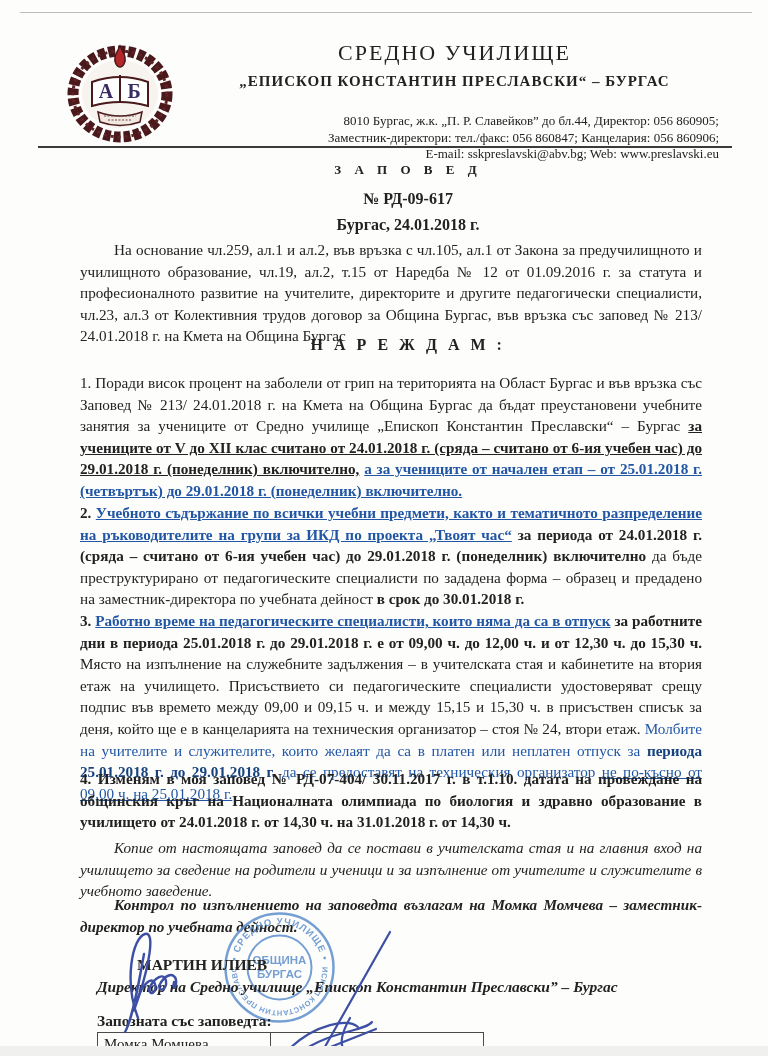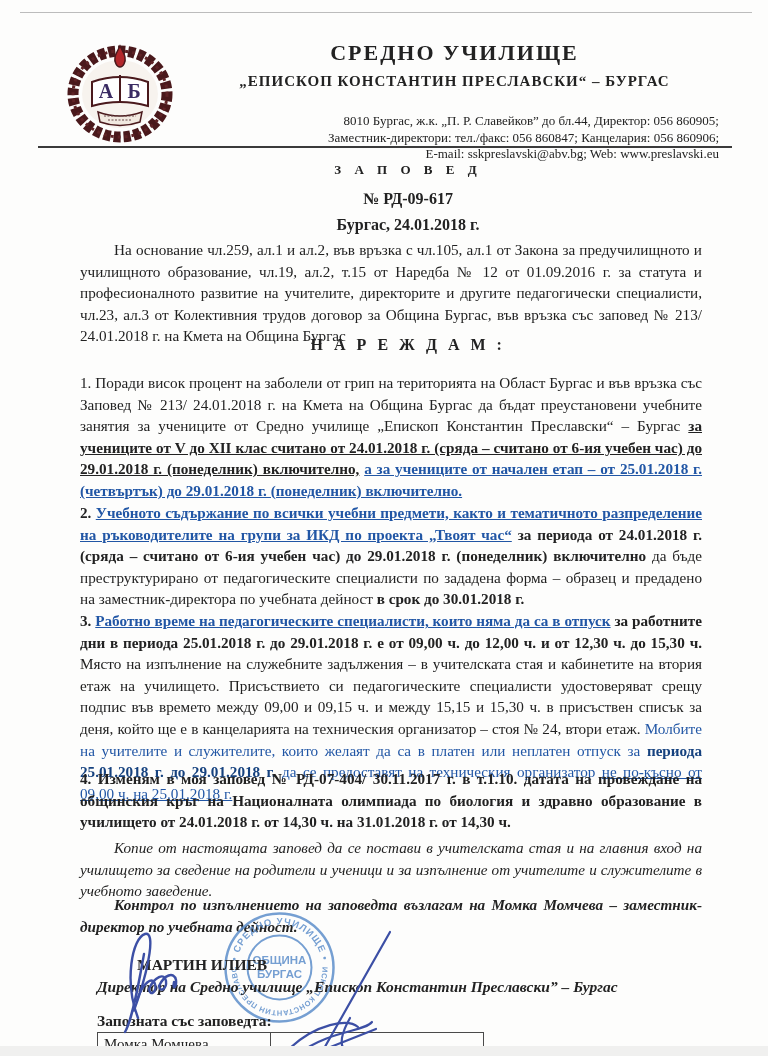--- a/index.html
+++ b/index.html
@@ -16,21 +16,21 @@
     position:relative;width:768px;height:1056px;background:#fdfdfc;
     overflow:hidden;color:var(--ink);
     font-family:"Liberation Serif","DejaVu Serif",serif;
   }
   .scan-top-line{position:absolute;top:12px;left:20px;width:732px;height:1px;background:#bcbcbc;}
   .scan-bottom{position:absolute;left:0;bottom:0;width:768px;height:10px;background:#f0f0ef;z-index:9;}
 
   
   .emblem{position:absolute;left:58px;top:42px;width:124px;height:106px;}
   .head-text{position:absolute;left:182px;top:40px;width:545px;text-align:center;}
-  .school1{font-weight:bold;font-size:22px;letter-spacing:2px;line-height:26px;}
+  .school1{font-weight:normal;font-size:22px;letter-spacing:2px;line-height:26px;}
   .school2{font-weight:bold;font-size:15px;letter-spacing:1px;line-height:26px;margin-top:2px;}
   .contacts{margin-top:19px;text-align:right;padding-right:8px;font-size:13px;line-height:16.5px;}
   .head-rule{position:absolute;left:38px;top:146px;width:694px;height:2px;background:#3b3b3b;}
 
   
   .tblock{position:absolute;left:97px;width:622px;text-align:center;font-weight:bold;}
   .t-order{top:162px;font-size:13px;letter-spacing:5px;}
   .t-num{top:190px;font-size:16px;}
   .t-date{top:216px;font-size:16px;}
   .t-cmd{top:336px;font-size:16px;letter-spacing:3.5px;}

